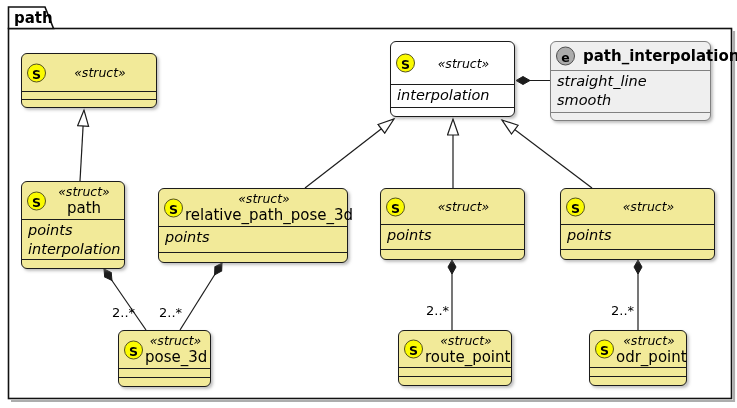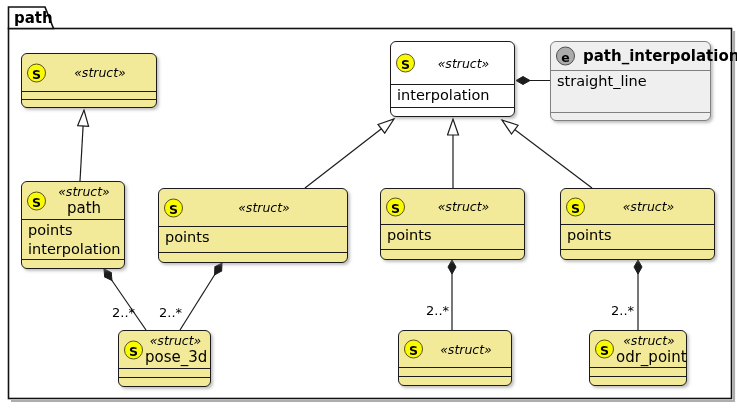--- a/index.html
+++ b/index.html
@@ -46,21 +46,21 @@
     font-weight: bold; font-size: 12.5px; line-height: 19px;
     text-align: center; box-sizing: border-box; color: #000;
   }
   .enum .circ { background: #ABABAB; border-color: #4d4d4d; }
 
   .stereo { font-size: 12.5px; font-style: italic; line-height: 15px; white-space: nowrap; }
   .cname  { font-size: 15px; line-height: 18px; white-space: nowrap; }
   .abstract .cname { font-style: italic; }
   .hdr.single .cname { font-style: normal; font-weight: bold; }
 
-  .comp { border-top: 1.1px solid #1C1C1C; box-sizing: border-box; flex-shrink: 0; }
+  .comp { border-top: 1.1px solid #1C1C1C; box-sizing: border-box; flex-shrink: 0; font-style: italic; }
   .enum .comp { border-top-color: #808080; }
   .attrs {
     font-size: 14.5px; line-height: 19px;
     padding: 1px 4px 0 6px; text-align: left; white-space: nowrap; overflow: hidden;
   }
 
   .mult { position: absolute; z-index: 3; font-size: 13px; color: #000; white-space: nowrap; }
 </style>
 </head>
 <body>
@@ -117,20 +117,21 @@
     <div class="comp" style="height:9px;"></div>
   </div>
 
   <div class="cls enum" style="left:550px; top:41px; width:161px; height:80px;">
     <div class="hdr single">
       <span class="circ">e</span>
       <div class="cname">path_interpolation</div>
     </div>
     <div class="comp attrs" style="height:42px;">
       <div>straight_line</div>
+      <div>smooth</div>
     </div>
     <div class="comp" style="height:8px;"></div>
   </div>
 
   <div class="cls" style="left:21px; top:181px; width:104px; height:88px;">
     <div class="hdr">
       <span class="circ">S</span>
       <div class="stereo">«struct»</div>
       <div class="cname">path</div>
     </div>
@@ -138,20 +139,21 @@
       <div>points</div>
       <div>interpolation</div>
     </div>
     <div class="comp" style="height:9px;"></div>
   </div>
 
   <div class="cls" style="left:158px; top:188px; width:190px; height:75px;">
     <div class="hdr">
       <span class="circ">S</span>
       <div class="stereo">«struct»</div>
+      <div class="cname">relative_path_pose_3d</div>
     </div>
     <div class="comp attrs" style="height:26px;">
       <div>points</div>
     </div>
     <div class="comp" style="height:10px;"></div>
   </div>
 
   <div class="cls" style="left:380px; top:188px; width:145px; height:72px;">
     <div class="hdr">
       <span class="circ">S</span>
@@ -181,20 +183,21 @@
       <div class="cname">pose_3d</div>
     </div>
     <div class="comp" style="height:9px;"></div>
     <div class="comp" style="height:9px;"></div>
   </div>
 
   <div class="cls" style="left:398px; top:330px; width:114px; height:56px;">
     <div class="hdr">
       <span class="circ">S</span>
       <div class="stereo">«struct»</div>
+      <div class="cname">route_point</div>
     </div>
     <div class="comp" style="height:9px;"></div>
     <div class="comp" style="height:9px;"></div>
   </div>
 
   <div class="cls" style="left:589px; top:330px; width:98px; height:56px;">
     <div class="hdr">
       <span class="circ">S</span>
       <div class="stereo">«struct»</div>
       <div class="cname">odr_point</div>

